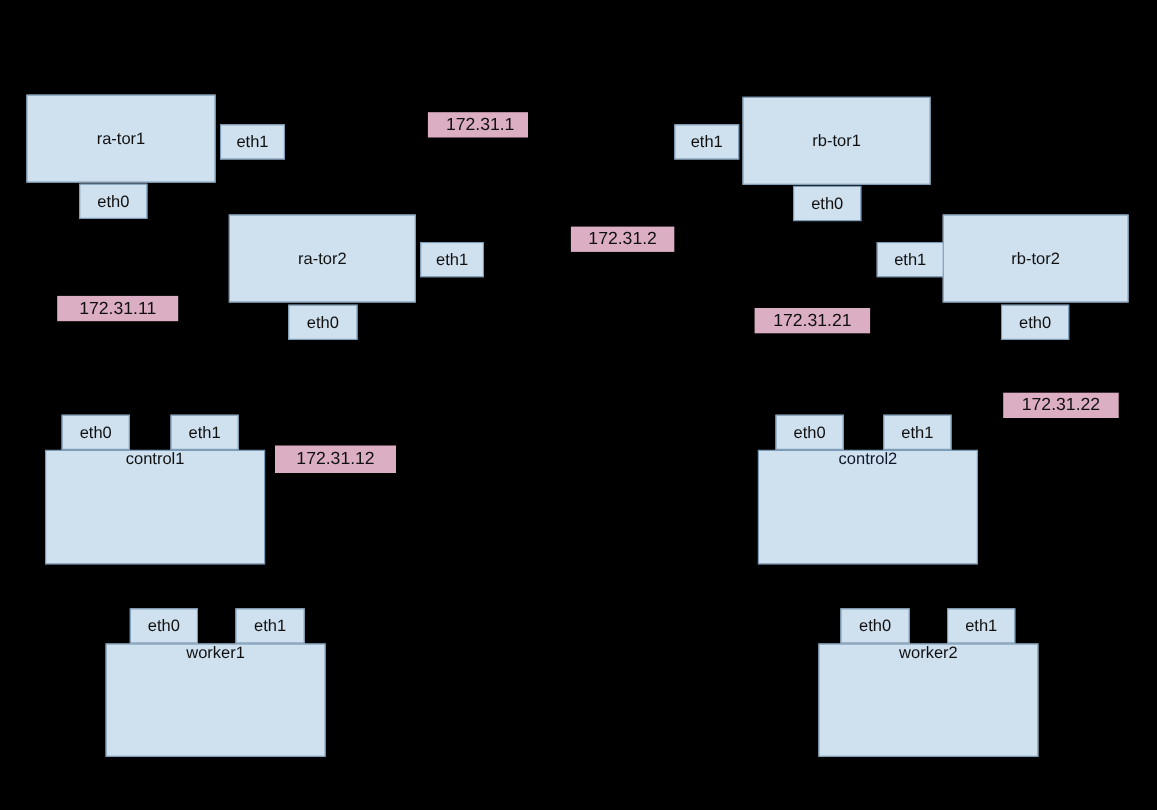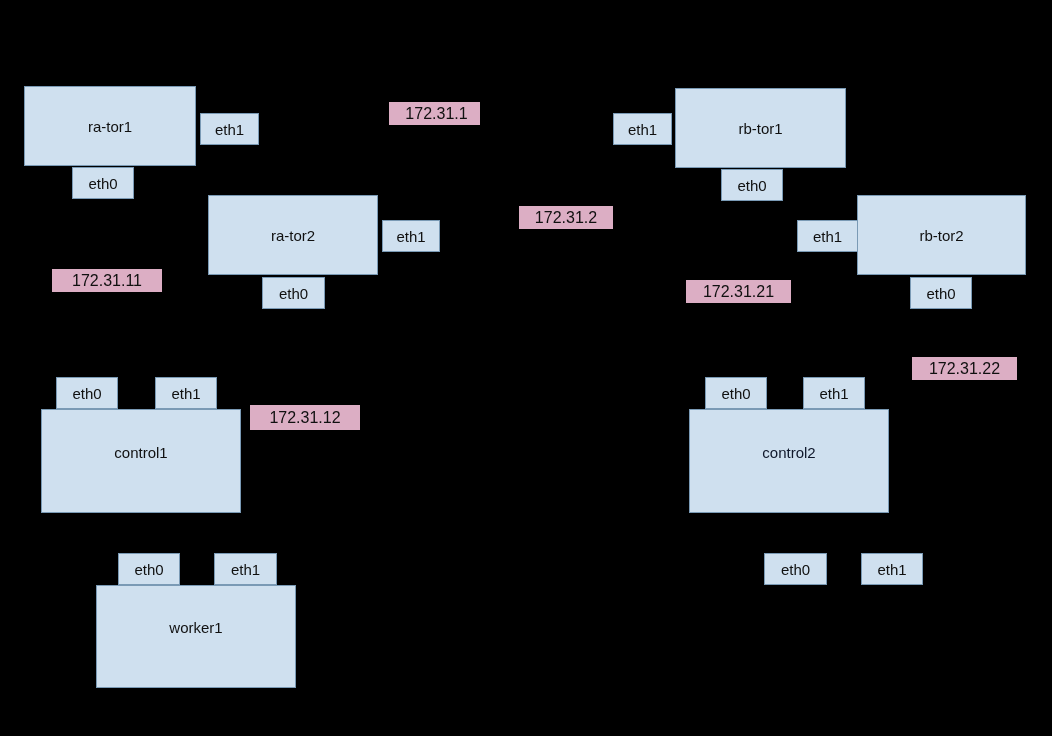--- a/index.html
+++ b/index.html
@@ -29,21 +29,21 @@
     display: flex;
     justify-content: center;
     white-space: nowrap;
   }
   
   .node.switch {
     align-items: center;
   }
   
   .node.host {
-    align-items: center;
+    align-items: flex-start;
     padding-bottom: 18px;
   }
   .port {
     position: absolute;
     box-sizing: border-box;
     background: #cfe0ef;
     border: 1px solid #7a9ab5;
     color: #101010;
     font-size: 15px;
     line-height: 1;
@@ -126,20 +126,23 @@
     </div>
     <div class="node host" style="left: 96px; top: 585px; width: 200px; height: 103px; background: rgb(207, 224, 239); border-color: rgb(122, 154, 181); color: rgb(16, 16, 16);">
       <span>worker1</span>
     </div>
     <div class="port" style="left: 118px; top: 553px; width: 62px; height: 32px; background: rgb(207, 224, 239); border-color: rgb(122, 154, 181); color: rgb(16, 16, 16);">
       <span>eth0</span>
     </div>
     <div class="port" style="left: 214px; top: 553px; width: 63px; height: 32px; background: rgb(207, 224, 239); border-color: rgb(122, 154, 181); color: rgb(16, 16, 16);">
       <span>eth1</span>
     </div>
+    <div class="node host" style="left: 744px; top: 585px; width: 200px; height: 103px; background: rgb(207, 224, 239); border-color: rgb(122, 154, 181); color: rgb(16, 16, 16);">
+      <span>worker2</span>
+    </div>
     <div class="port" style="left: 764px; top: 553px; width: 63px; height: 32px; background: rgb(207, 224, 239); border-color: rgb(122, 154, 181); color: rgb(16, 16, 16);">
       <span>eth0</span>
     </div>
     <div class="port" style="left: 861px; top: 553px; width: 62px; height: 32px; background: rgb(207, 224, 239); border-color: rgb(122, 154, 181); color: rgb(16, 16, 16);">
       <span>eth1</span>
     </div>
     <div class="netlabel" style="left: 389px; top: 102px; width: 91px; height: 23px; background: rgb(220, 174, 196); color: rgb(16, 16, 16); padding-left: 10px;">172.31.1</div>
     <div class="netlabel" style="left: 519px; top: 206px; width: 94px; height: 23px; background: rgb(220, 174, 196); color: rgb(16, 16, 16);">172.31.2</div>
     <div class="netlabel" style="left: 52px; top: 269px; width: 110px; height: 23px; background: rgb(220, 174, 196); color: rgb(16, 16, 16);">172.31.11</div>
     <div class="netlabel" style="left: 686px; top: 280px; width: 105px; height: 23px; background: rgb(220, 174, 196); color: rgb(16, 16, 16);">172.31.21</div>

